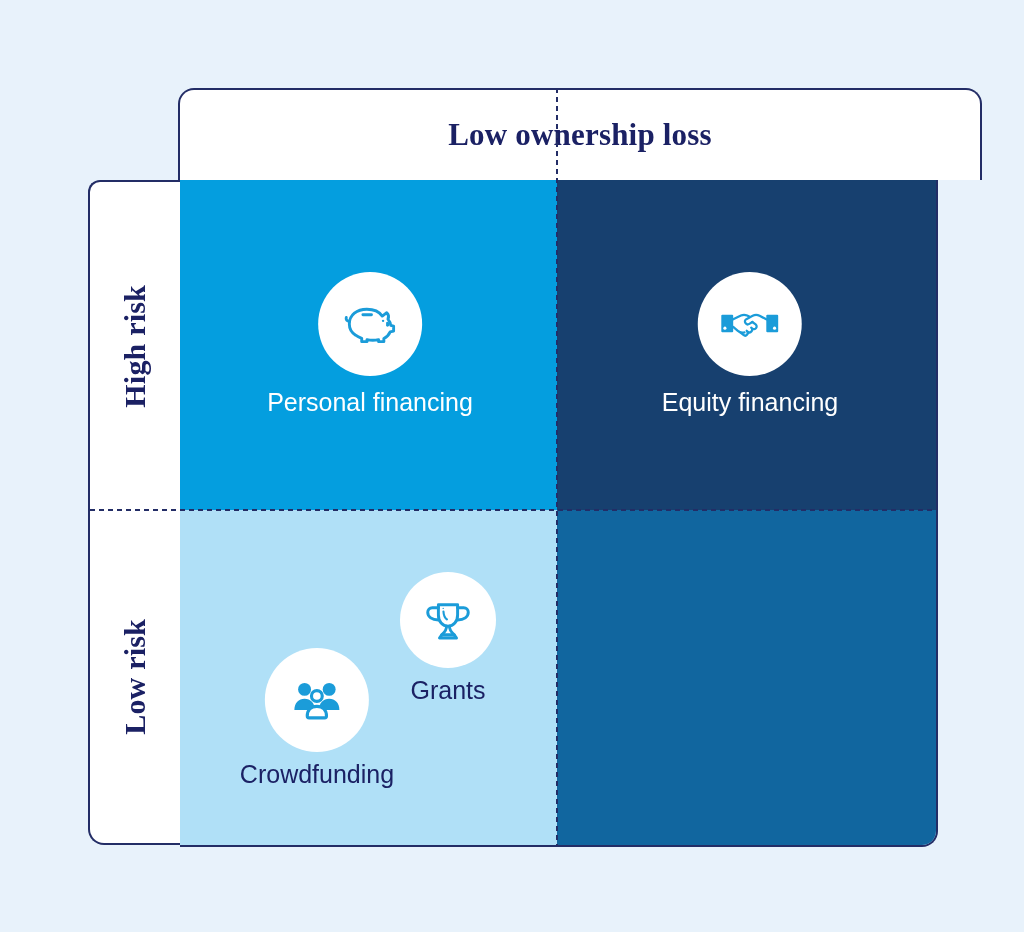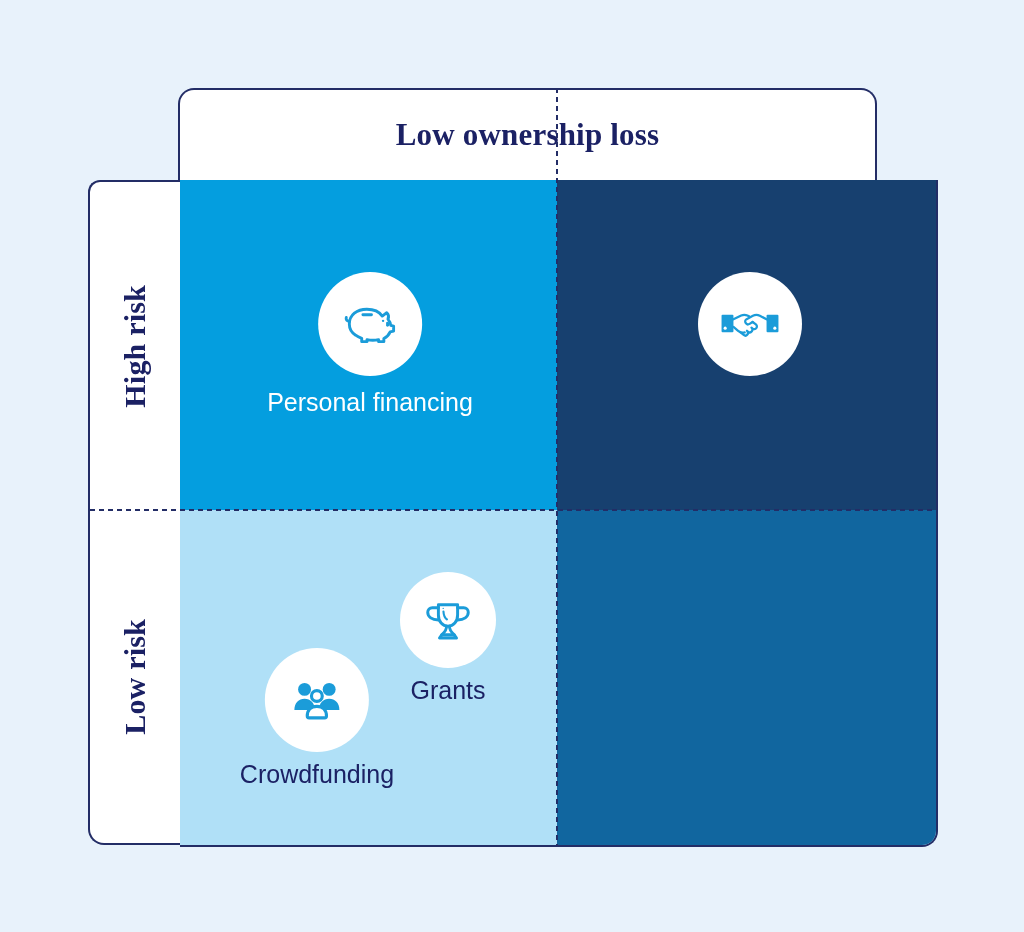--- a/index.html
+++ b/index.html
@@ -6,21 +6,21 @@
     --page-bg:#e8f2fb; --panel-bg:#ffffff; --border-navy:#232d66;
     --text-navy:#1b2164; --text-white:#ffffff; --icon-blue:#1b9cd9;
     --quad-tl:#049edf; --quad-tr:#17406f; --quad-bl:#b0e0f7; --quad-br:#11669f;
   }
   html,body{margin:0;padding:0;}
   body{width:1024px;height:932px;background:var(--page-bg);
        font-family:"Liberation Sans",sans-serif;overflow:hidden;}
   .stage{position:relative;width:1024px;height:932px;}
 
   
-  .header-box{position:absolute;left:178px;top:88px;width:699px;height:92px;
+  .header-box{position:absolute;left:178px;top:88px;width:804px;height:92px;
     background:var(--panel-bg);border:2px solid var(--border-navy);border-bottom:none;
     border-radius:16px 16px 0 0;display:flex;box-sizing:border-box;}
   .hcell{flex:1;display:flex;align-items:center;justify-content:center;
     font-family:"Liberation Serif",serif;font-weight:700;font-size:31px;
     color:var(--text-navy);letter-spacing:.2px;}
 
   
   .rowlabel-box{position:absolute;left:88px;top:180px;width:92px;height:665px;
     background:var(--panel-bg);border:2px solid var(--border-navy);border-right:none;
     border-radius:12px 0 0 16px;box-sizing:border-box;display:flex;flex-direction:column;}
@@ -109,20 +109,21 @@
           <rect x="45" y="10" width="11.5" height="17" rx="1" fill="currentColor"></rect>
           <circle cx="53" cy="23" r="1.5" fill="#ffffff"></circle>
           <g stroke="currentColor" stroke-width="2.2" stroke-linecap="round" stroke-linejoin="round">
             <path d="M13 14.5 L20.5 10.8 C22.4 9.9 24.6 9.9 26.5 10.8 L28.5 11.8"></path>
             <path d="M45 14.5 L38.5 11 C36.4 9.9 33.9 9.9 31.8 11 L25.7 14.3 C24.4 15.1 24 16.7 24.8 18 C25.6 19.3 27.3 19.7 28.6 18.9 L31.5 17.1"></path>
             <path d="M31.5 17.1 L34.7 19.4 C35.8 20.3 36 21.9 35.1 23 C34.2 24.1 32.6 24.3 31.5 23.4 L30.4 22.5 C31.5 23.4 31.7 25 30.8 26.1 C29.9 27.2 28.3 27.4 27.2 26.5 L26.1 25.6 C27.2 26.5 27.4 28.1 26.5 29.2 C25.6 30.3 24 30.5 22.9 29.6 L19.2 26.7"></path>
             <path d="M13 21.8 L17.5 25.6 C19.3 27.1 21.6 27.7 23.9 27.2"></path>
           </g>
         </svg>
       </div>
+      <div class="item-label label-white">Equity financing</div>
     </div>
 
     <div class="item crowd">
       <div class="bubble d104">
         <svg width="54" height="45" viewBox="0 0 36 30" fill="none">
           <circle cx="9.8" cy="7.6" r="4.3" fill="currentColor"></circle>
           <circle cx="26.2" cy="7.6" r="4.3" fill="currentColor"></circle>
           <path d="M3 21.4 C3 16.6 5.9 13.9 9.8 13.9 C13.7 13.9 16.6 16.6 16.6 21.4 Z" fill="currentColor"></path>
           <path d="M19.4 21.4 C19.4 16.6 22.3 13.9 26.2 13.9 C30.1 13.9 33 16.6 33 21.4 Z" fill="currentColor"></path>
           <circle cx="18" cy="12" r="3.6" fill="#ffffff" stroke="currentColor" stroke-width="2.1"></circle>

